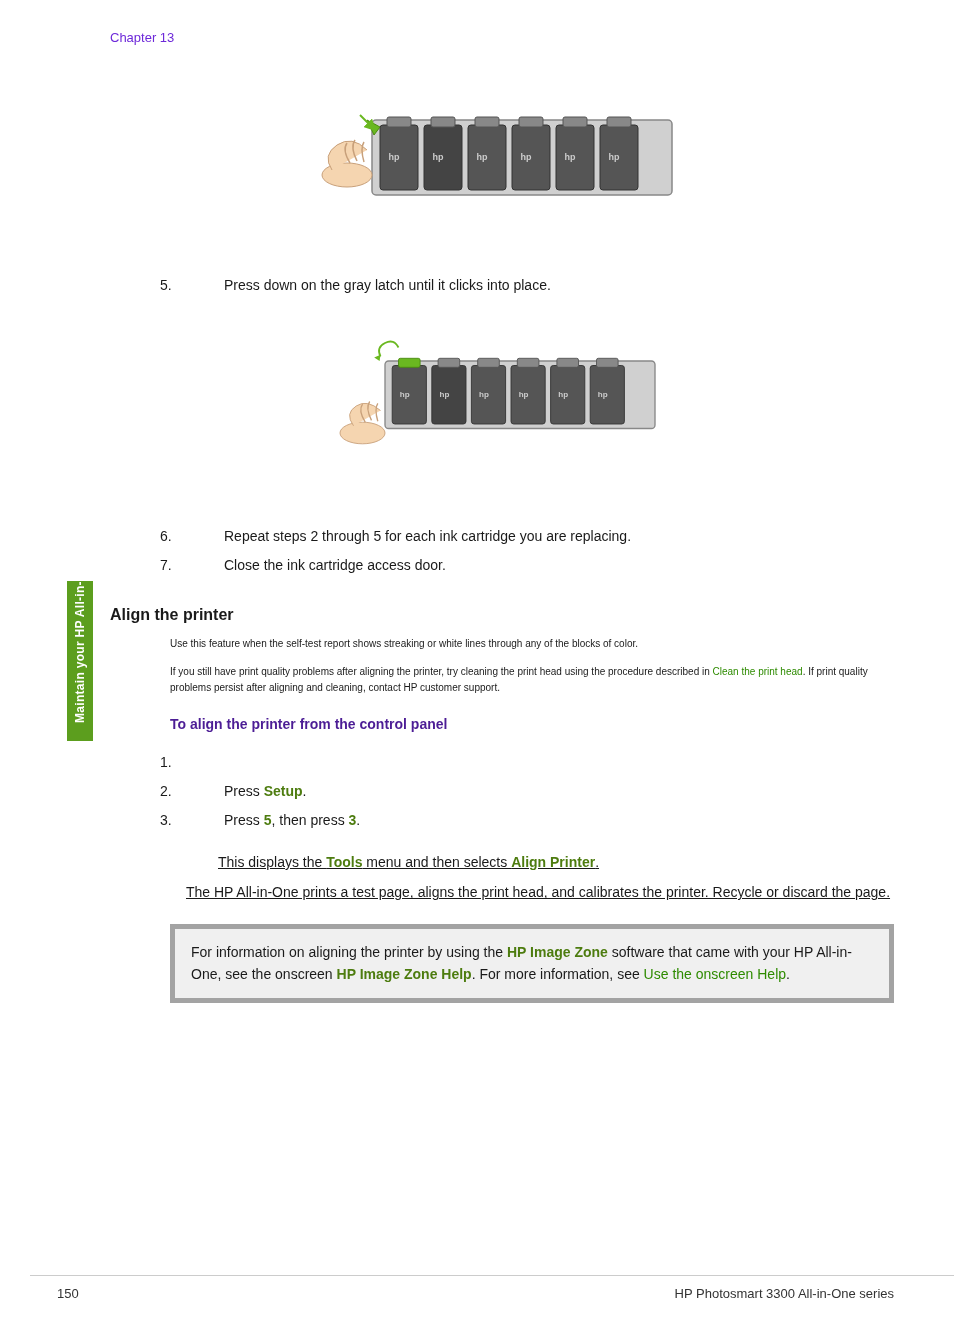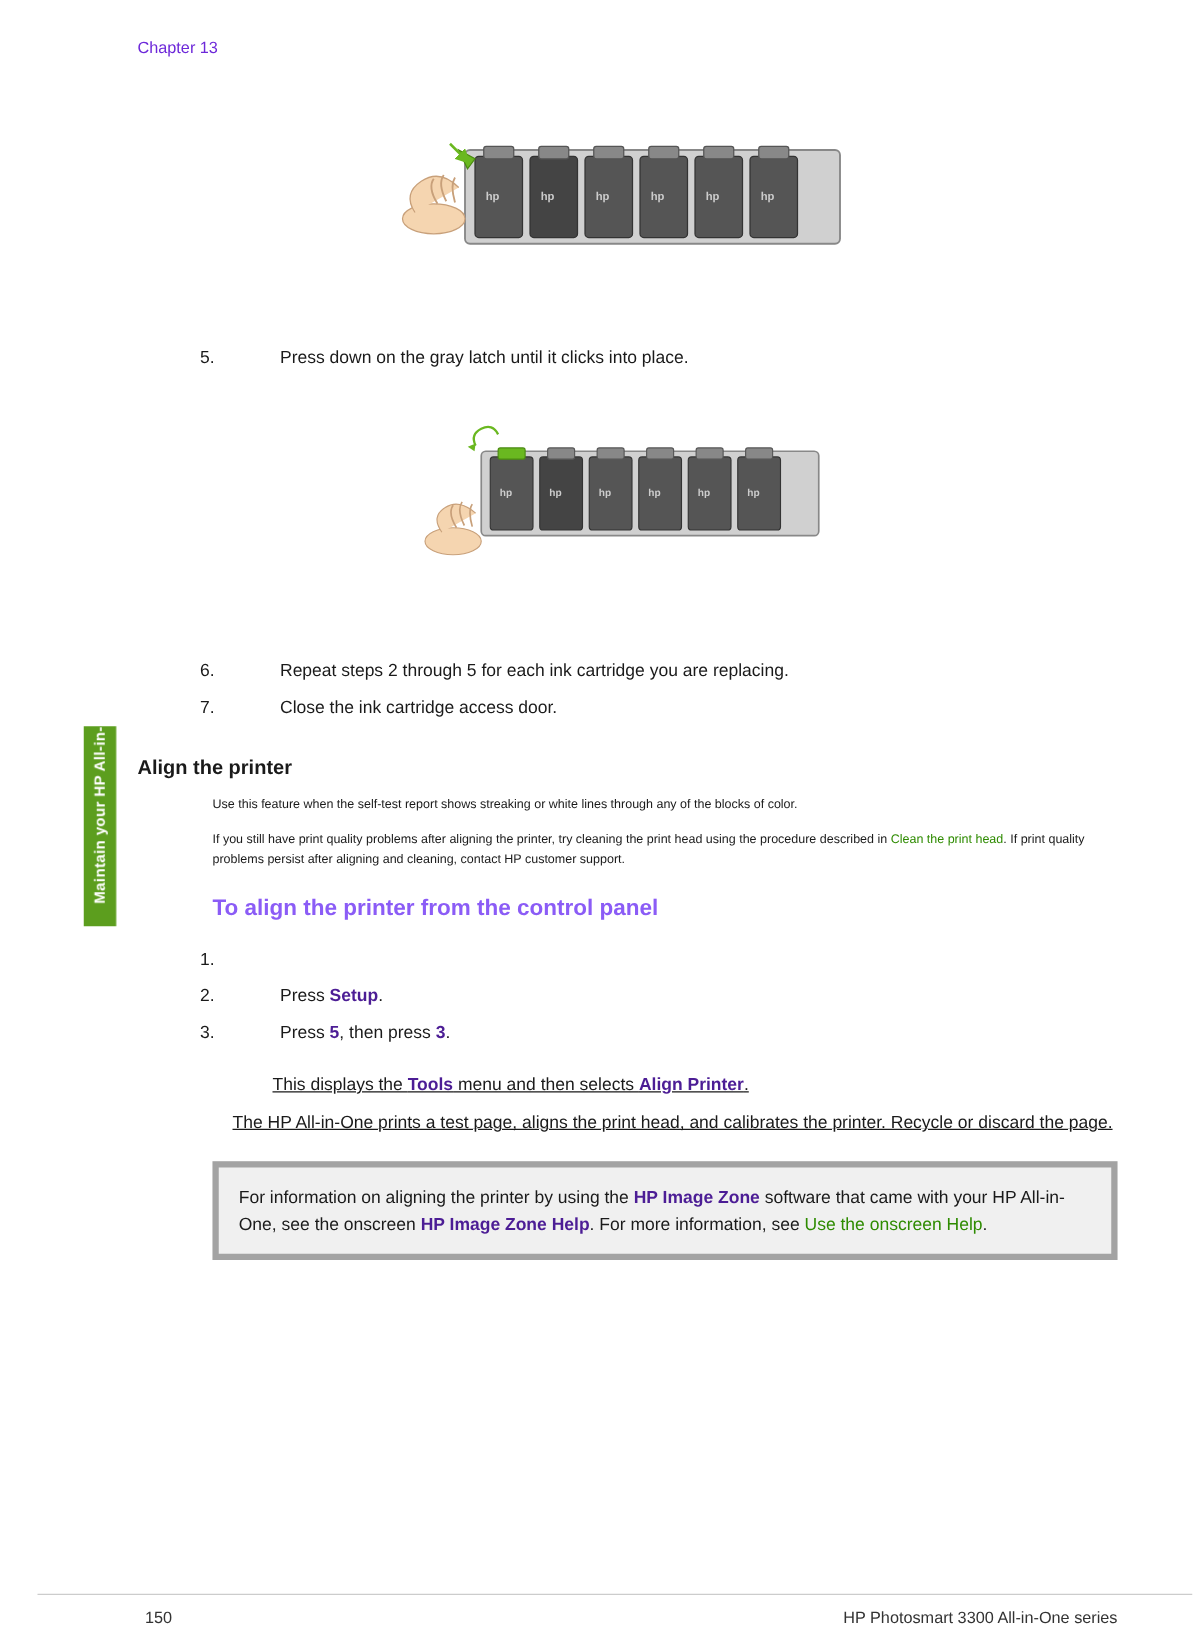--- a/index.html
+++ b/index.html
@@ -95,34 +95,34 @@
     .body-text {
       margin: 0 0 12px 60px;
       font-size: 10px;
       line-height: 1.6;
       color: #1a1a1a;
     }
 
     
     .sub-heading {
       font-weight: bold;
-      font-size: 18px;
+      font-size: 14px;
       margin: 20px 0 8px 60px;
-      color: #8b5cf6;
+      color: #4c1d95;
     }
 
     
     .link-green {
       color: #2e8b00;
       text-decoration: none;
     }
 
     
     .bold-green {
-      color: #4c1d95;
+      color: #4d7c0f;
       font-weight: bold;
     }
 
     
     .info-box {
       background: #f0f0f0;
       border: 5px solid #a3a3a3;
       margin: 20px 0 20px 60px;
       padding: 12px 16px;
       font-size: 14px;
@@ -131,21 +131,21 @@
     }
 
     
     .page-footer {
       position: absolute;
       bottom: 20px;
       left: 0;
       right: 0;
       display: flex;
       justify-content: space-between;
-      padding: 0 60px 0 116px;
+      padding: 0 60px 0 57px;
       font-size: 13px;
       color: #333;
     }
 
     .divider-line {
       position: absolute;
       bottom: 45px;
       left: 30px;
       right: 0;
       height: 1px;

